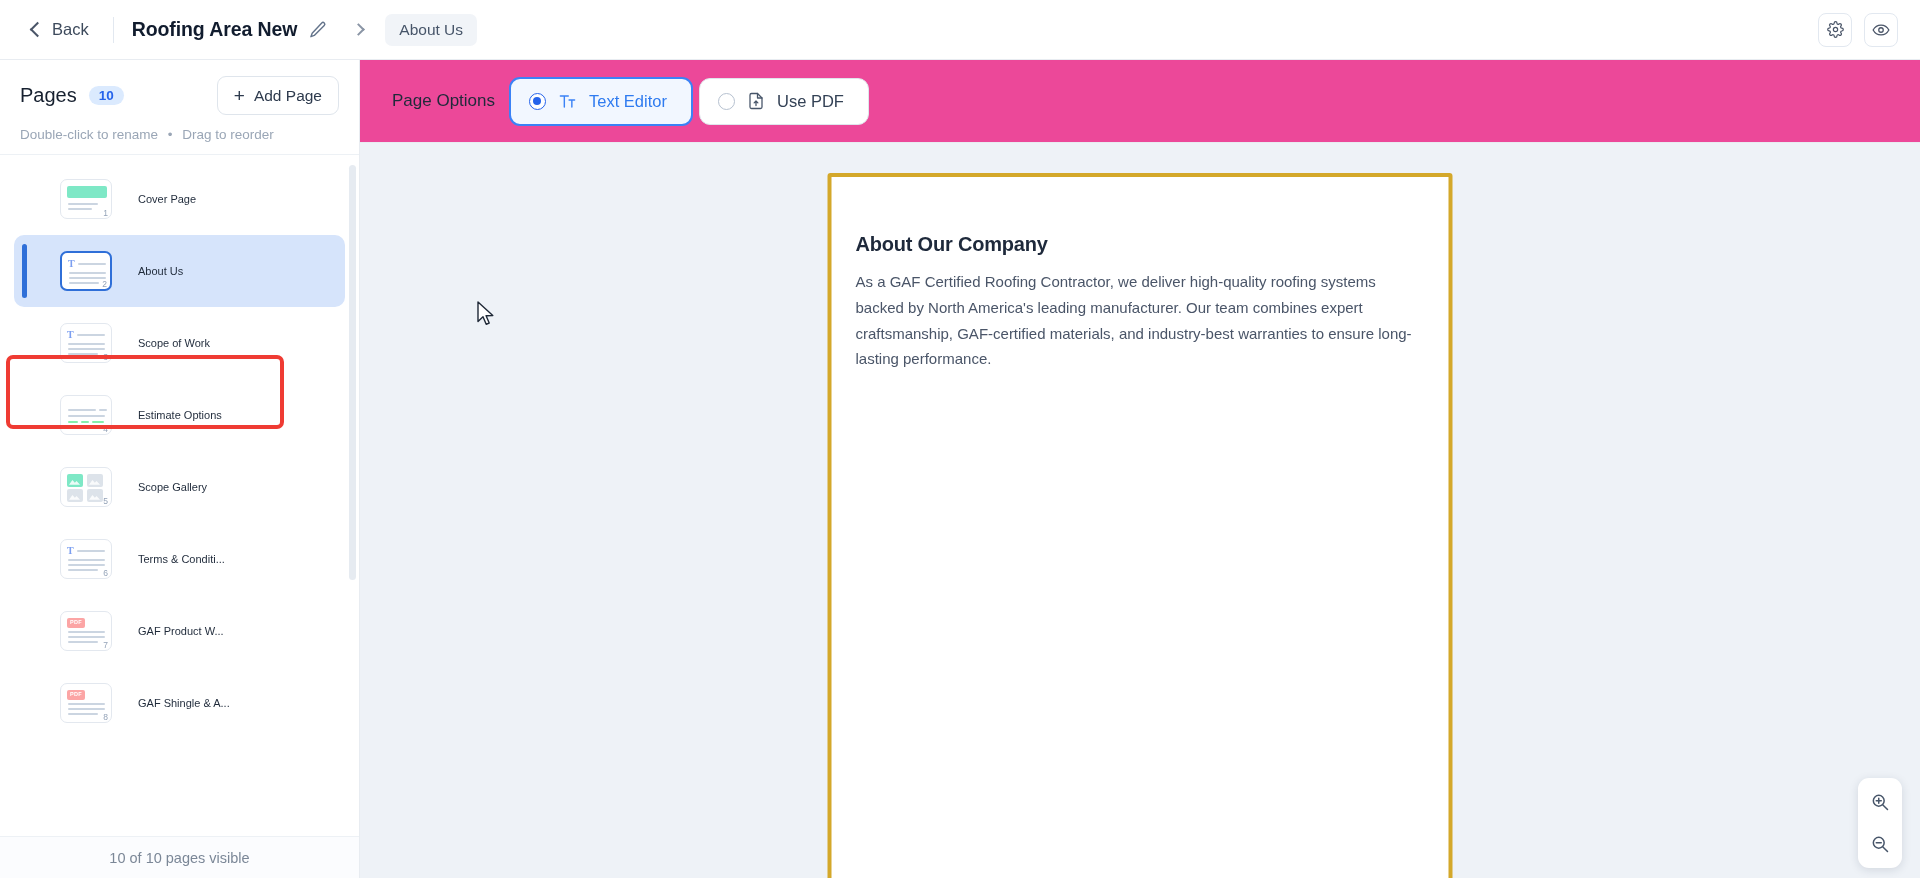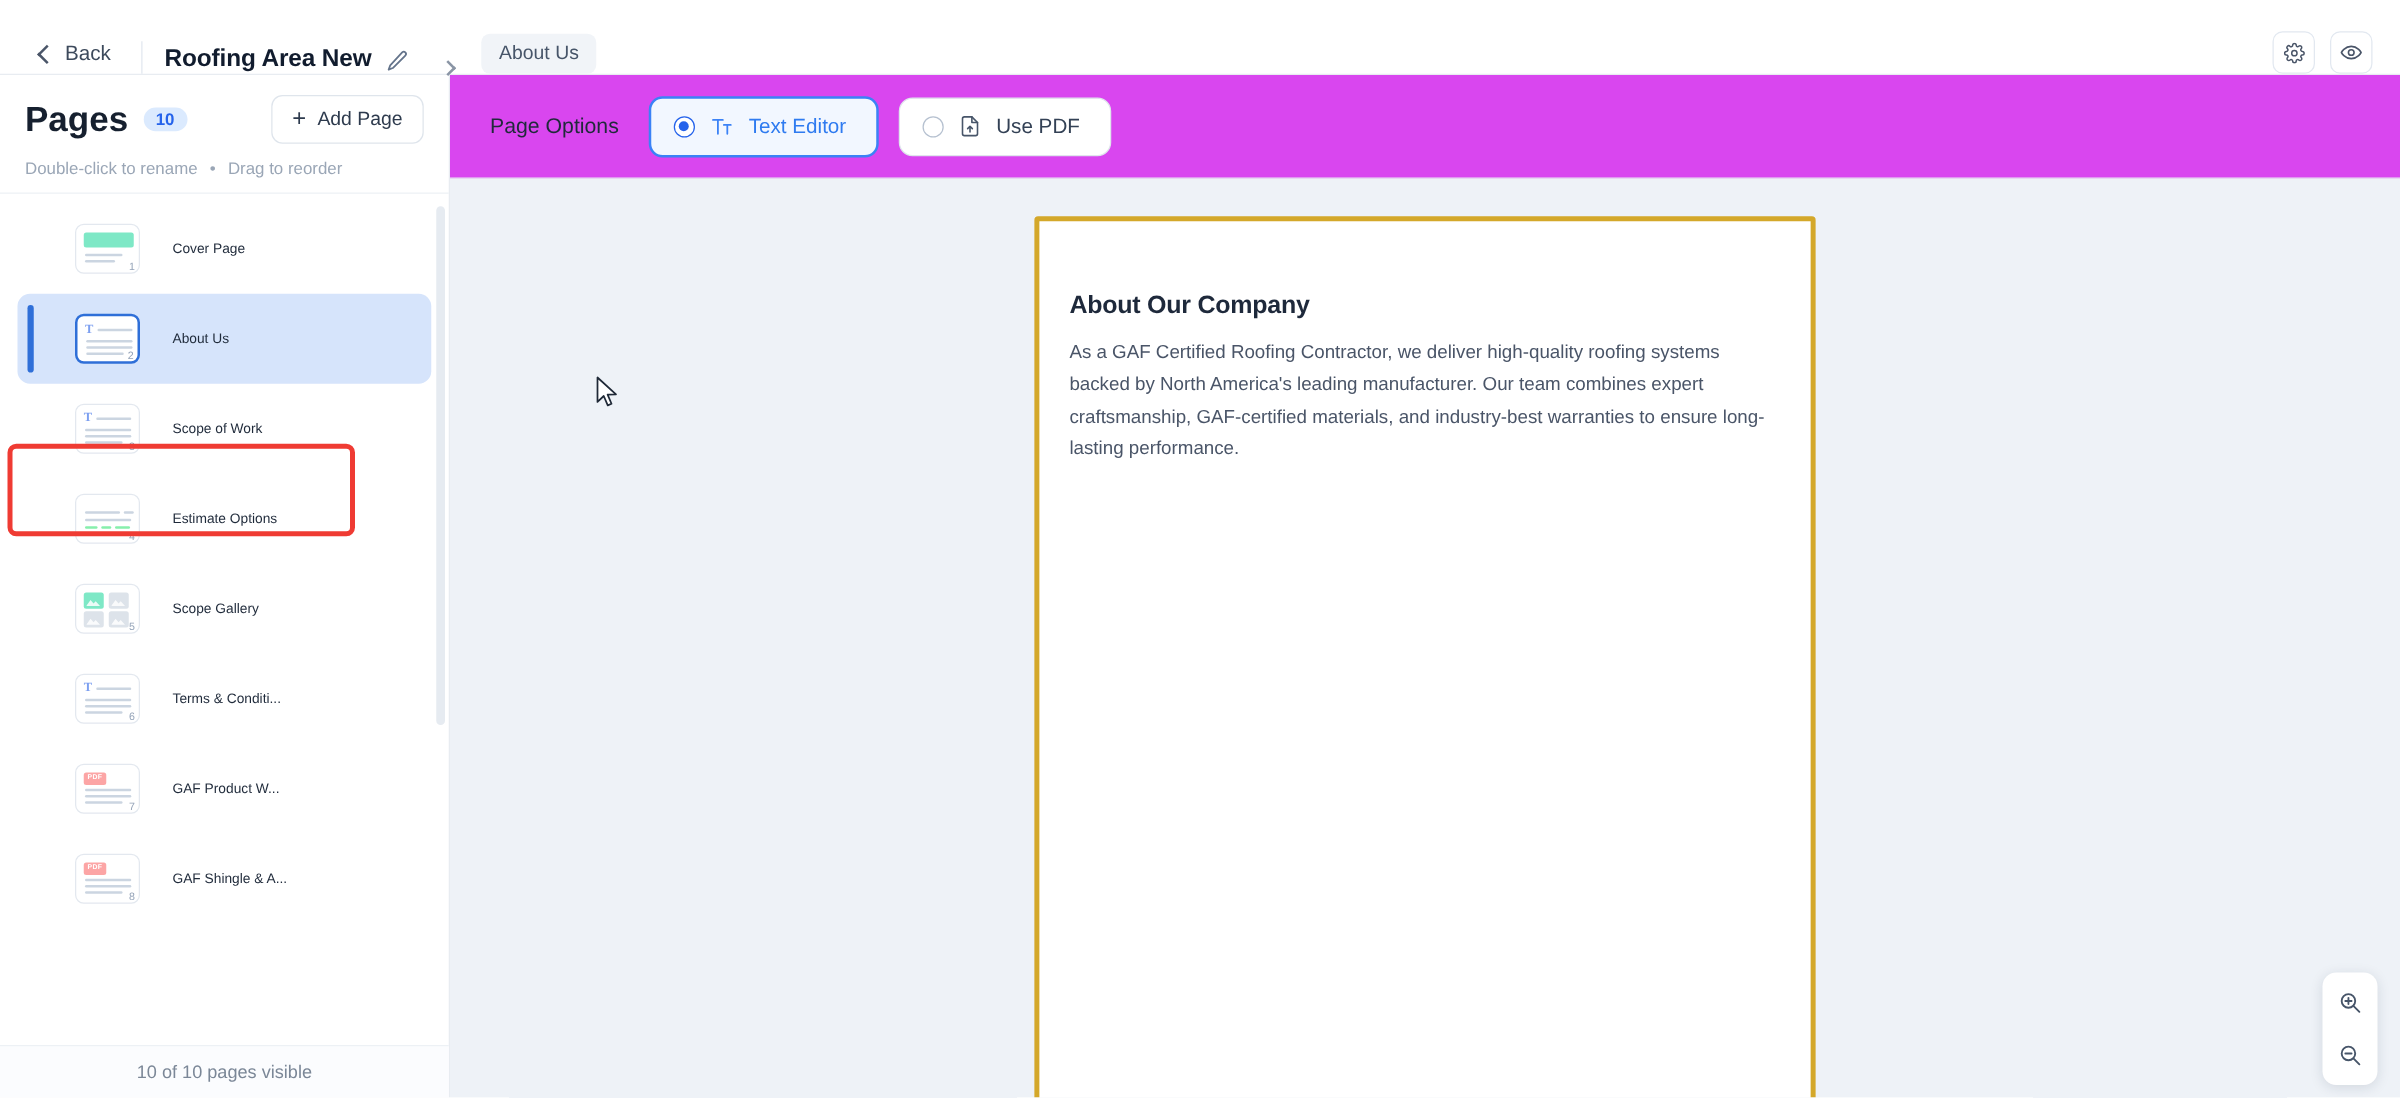--- a/index.html
+++ b/index.html
@@ -7,21 +7,21 @@
     width: 1920px; height: 878px;
     font-family: "Liberation Sans", sans-serif;
     background: #ffffff; overflow: hidden;
   }
   #app { position: relative; width: 1920px; height: 878px; display: flex; flex-direction: column; }
 
   
   .topbar {
     height: 60px; flex: 0 0 60px; background: #fff;
     border-bottom: 1px solid #e8ecf1;
-    display: flex; align-items: flex-end; padding: 0 22px;
+    display: flex; align-items: center; padding: 0 22px;
     position: relative; z-index: 30;
   }
   .back-btn {
     display: flex; align-items: center; gap: 9px;
     color: #3d4a5c; font-size: 16.5px; padding: 6px 10px 6px 6px;
     border-radius: 6px; cursor: pointer;
   }
   .chev-left { width: 11px; height: 11px; border-left: 2px solid #4a5568;
     border-bottom: 2px solid #4a5568; transform: rotate(45deg); margin-left: 4px; }
   .tb-sep { width: 1px; height: 26px; background: #e2e8f0; margin: 0 18px 0 14px; }
@@ -44,21 +44,21 @@
   .body-row { flex: 1; display: flex; min-height: 0; }
 
   
   .sidebar {
     width: 360px; flex: 0 0 360px; background: #fff;
     border-right: 1px solid #e8ecf1; display: flex; flex-direction: column;
     position: relative; min-height: 0;
   }
   .sb-head { padding: 16px 20px 12px 20px; }
   .sb-head-row { display: flex; align-items: center; }
-  .sb-title { font-size: 28px; font-weight: 700; color: #16202f; }
+  .sb-title { font-size: 20px; font-weight: 400; color: #16202f; }
   .sb-count {
     background: #dbeafe; color: #2563eb; font-size: 13.5px; font-weight: 600;
     border-radius: 11px; padding: 2px 10px; margin-left: 12px;
   }
   .add-page-btn {
     margin-left: auto; display: flex; align-items: center; gap: 9px;
     border: 1px solid #dfe5ec; border-radius: 9px; background: #fff;
     padding: 9px 16px; font-size: 15.5px; color: #2d3a4d; cursor: pointer;
   }
   .plus { font-size: 19px; line-height: 1; color: #2d3a4d; font-weight: 400; }
@@ -116,22 +116,22 @@
   }
   .sb-foot {
     height: 42px; flex: 0 0 42px; border-top: 1px solid #edf1f5; background: #fbfcfe;
     display: flex; align-items: center; justify-content: center;
     font-size: 14.5px; color: #7b8797;
   }
 
   
   .main { flex: 1; display: flex; flex-direction: column; min-width: 0; position: relative; }
   .opt-bar {
-    height: 83px; flex: 0 0 83px; background: #d946ef; border-bottom: 1px solid #e8ecf1;
-    display: flex; align-items: center; padding-left: 32px; gap: 16px;
+    height: 83px; flex: 0 0 83px; background: #ec4899; border-bottom: 1px solid #e8ecf1;
+    display: flex; align-items: center; padding-left: 32px; gap: 6px;
   }
   .opt-label { font-size: 17px; color: #1f2a3a; font-weight: 400; margin-right: 8px; }
   .opt-card {
     display: flex; align-items: center; gap: 12px;
     border: 1.6px solid #dfe5ec; border-radius: 11px; background: #fff;
     padding: 13px 24px 13px 18px; cursor: pointer;
   }
   .opt-card.sel { border-color: #3b82f6; border-width: 2px; background: #f2f7ff; }
   .radio { width: 17px; height: 17px; border-radius: 50%; border: 1.6px solid #b6c1d0;
     background: #fff; position: relative; flex: 0 0 17px; }

